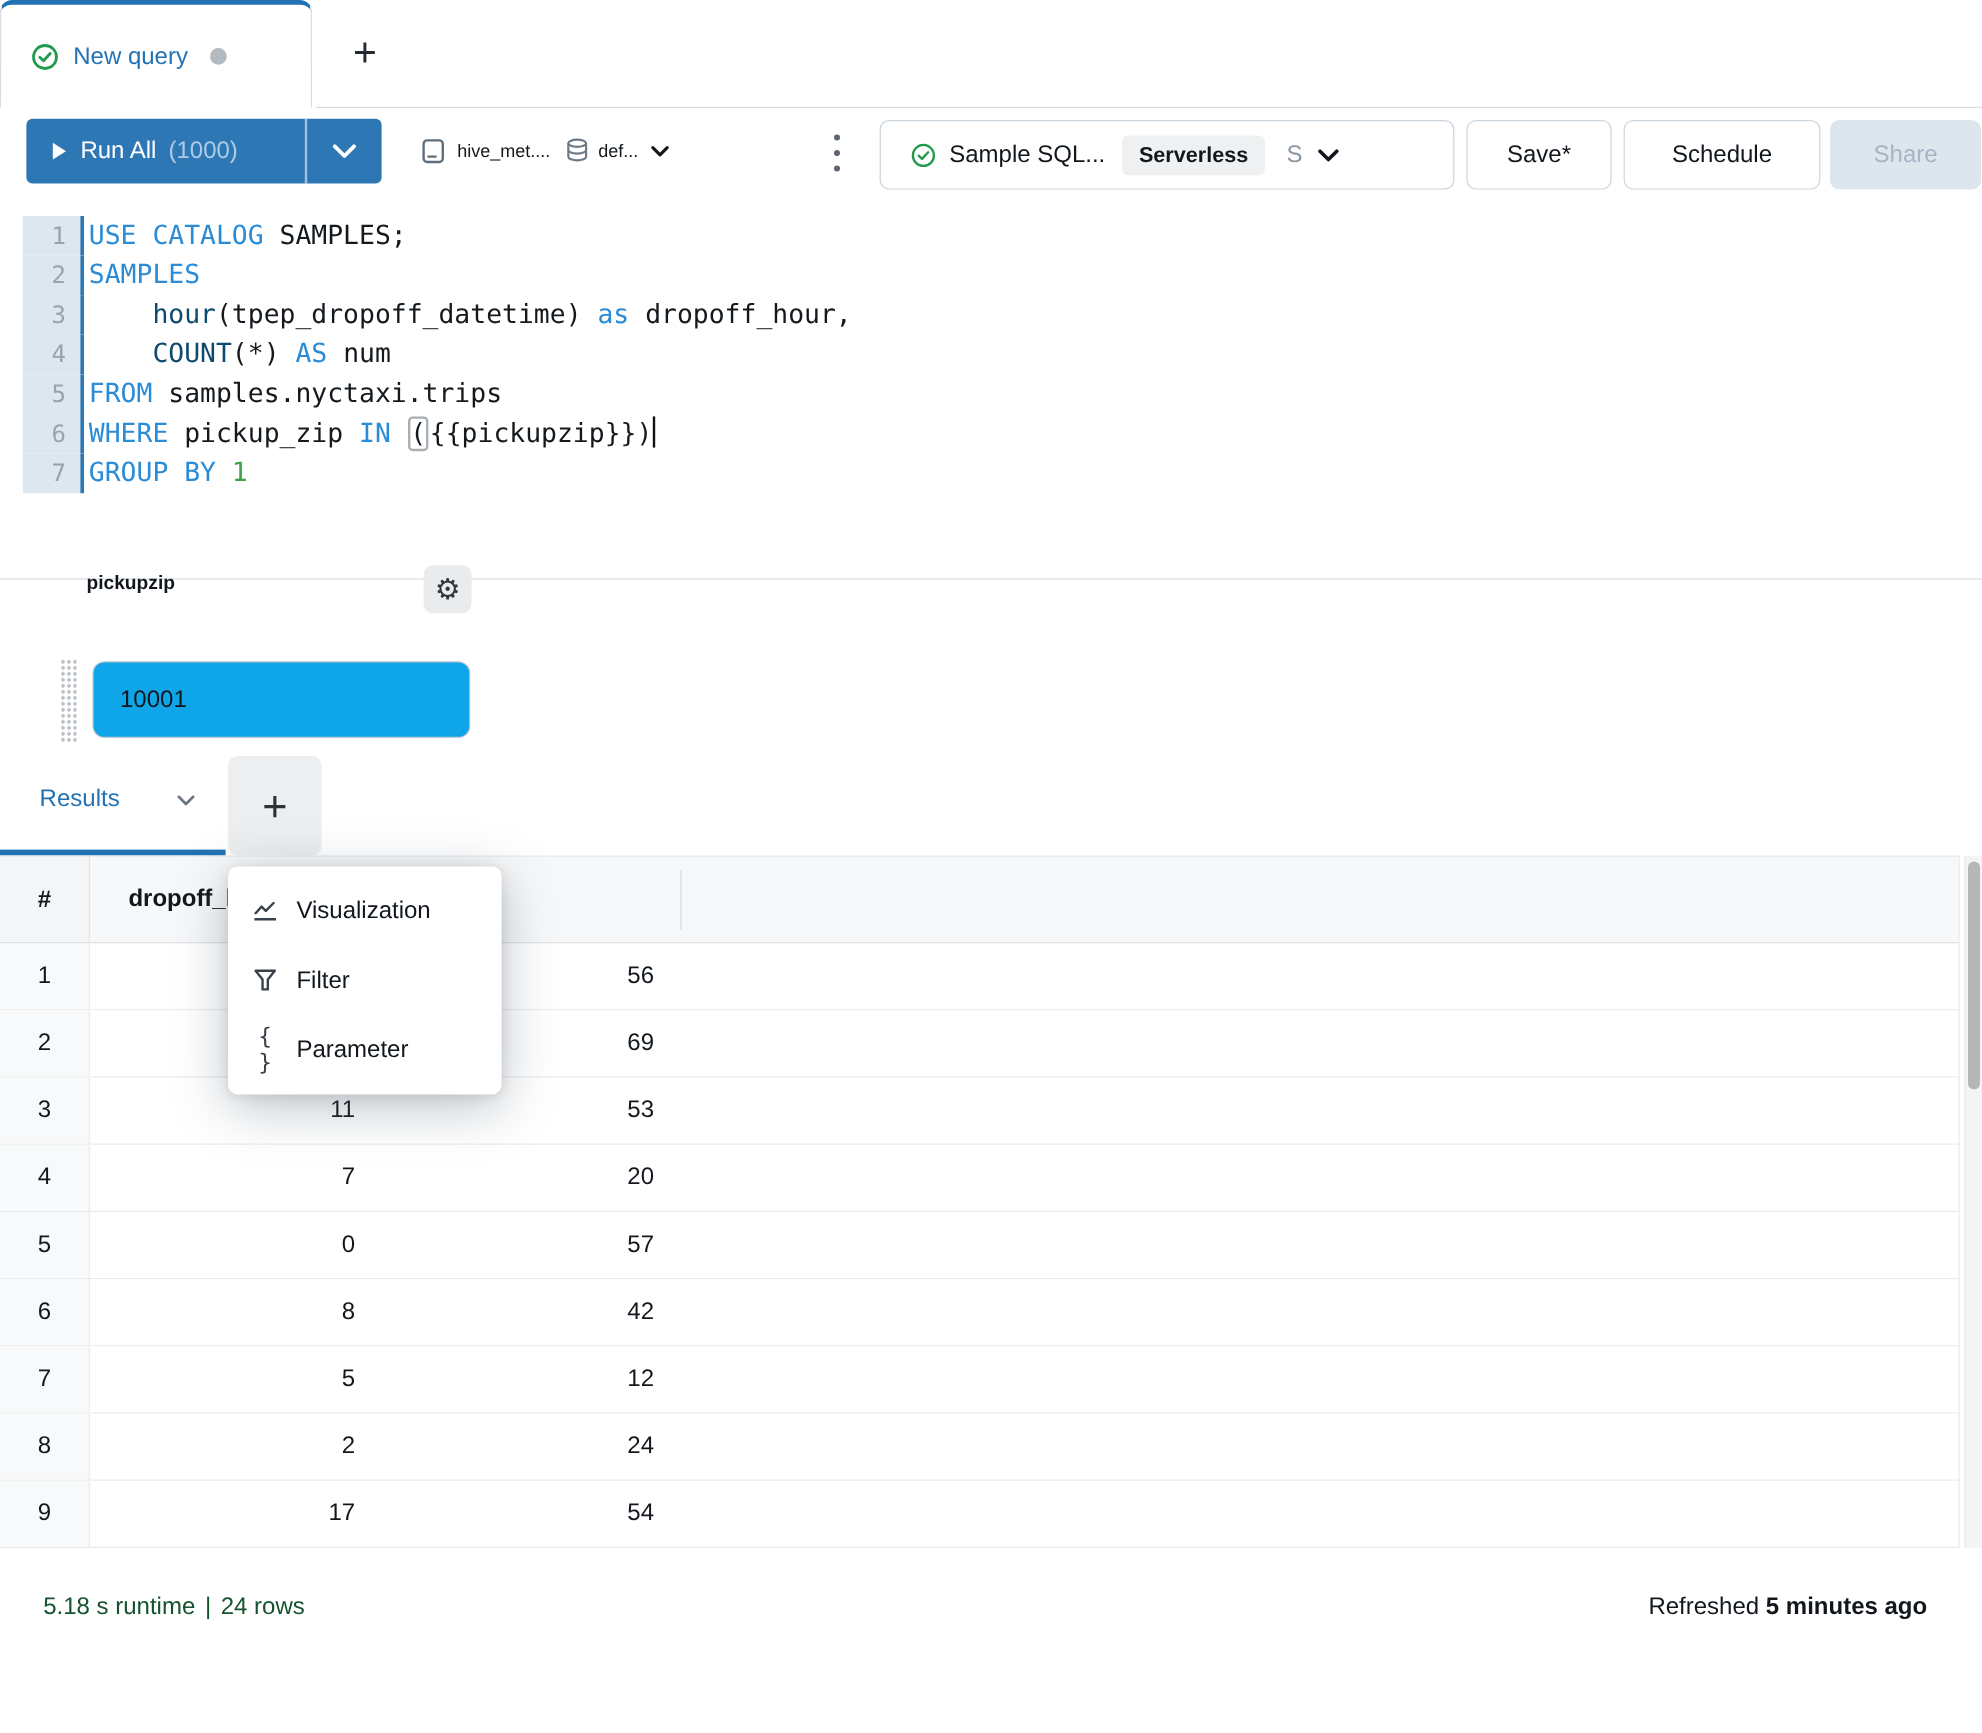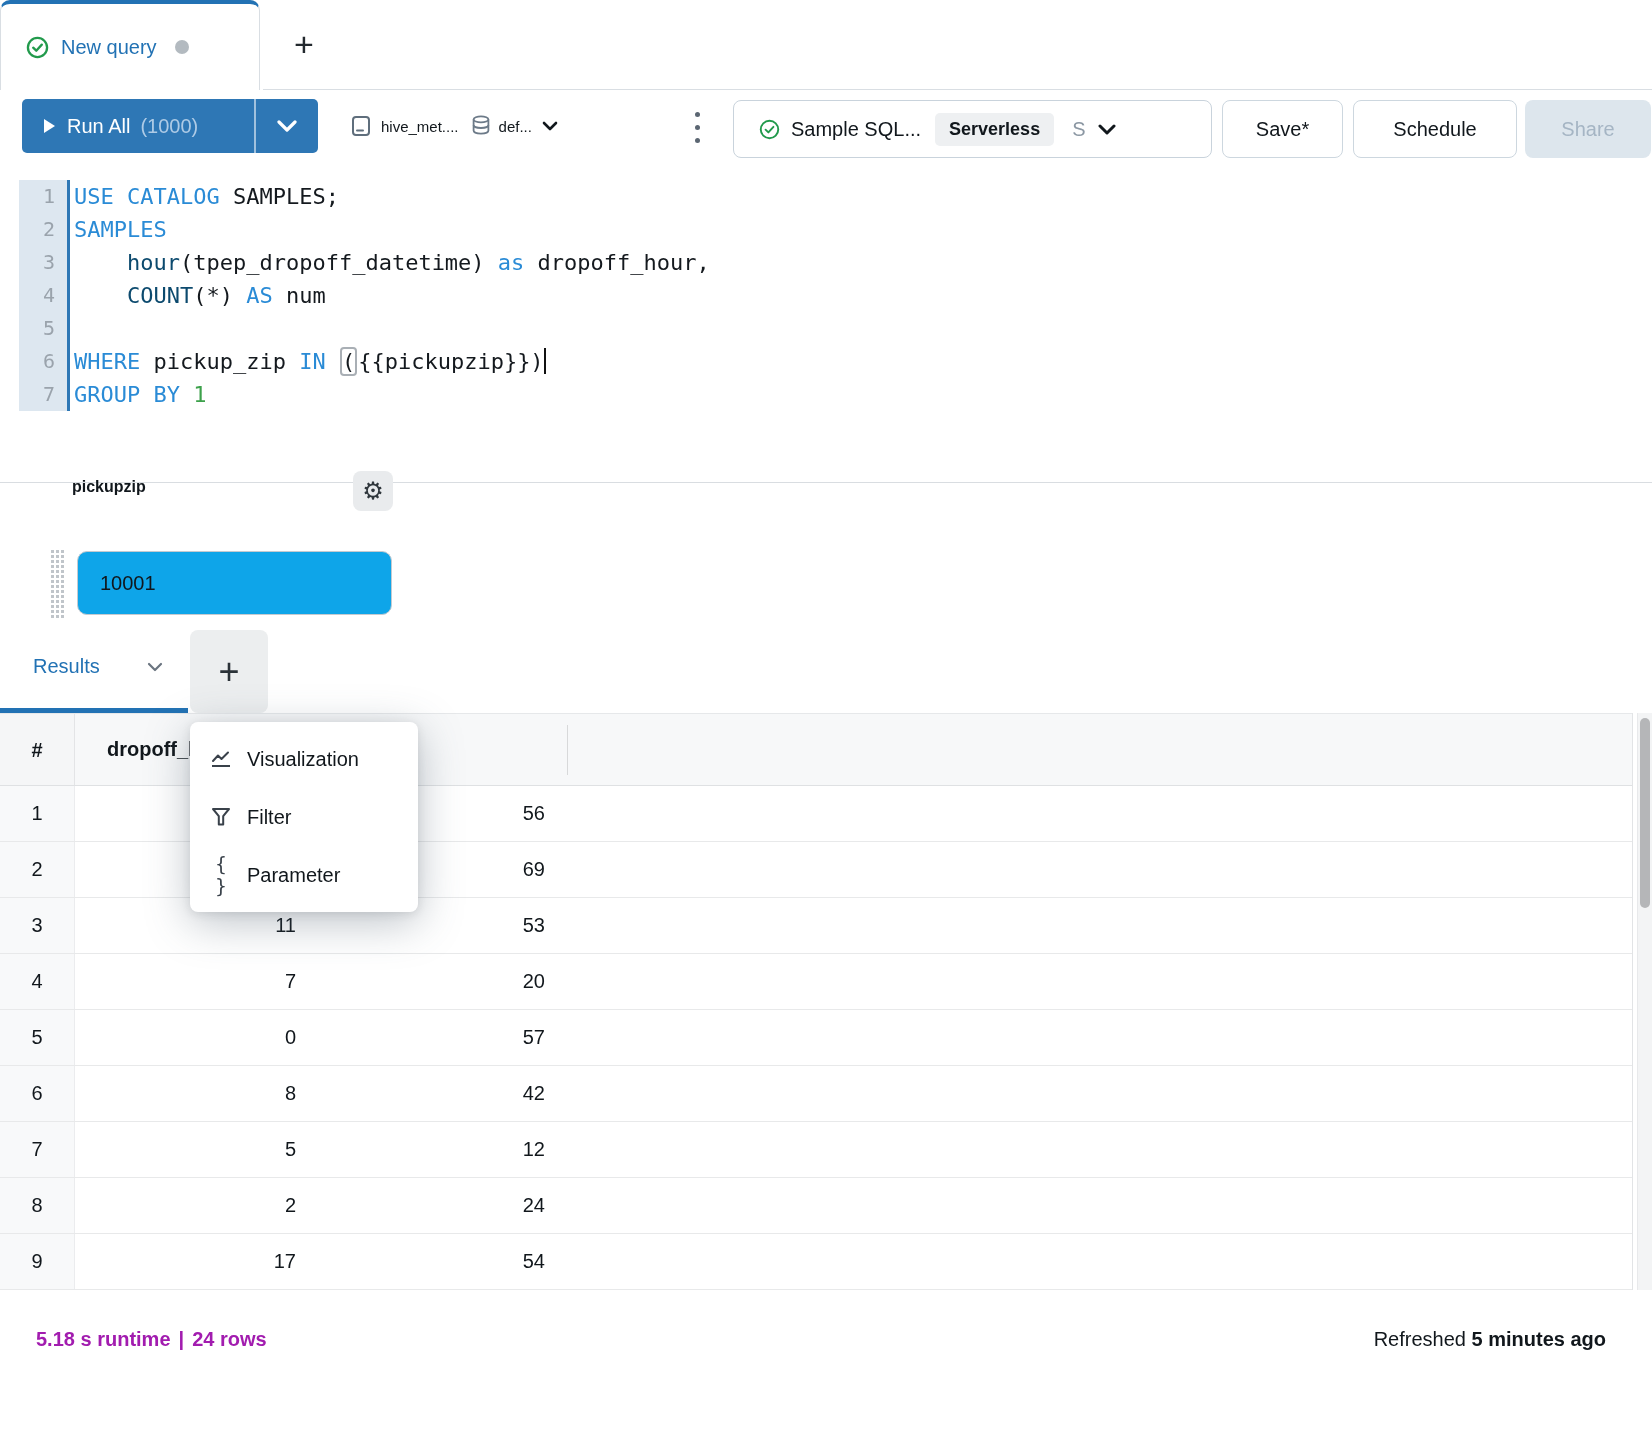--- a/index.html
+++ b/index.html
@@ -113,21 +113,21 @@
     box-shadow:0 10px 44px rgba(80,95,110,.38), 0 2px 10px rgba(0,0,0,.10);z-index:5;}
   .popup-item{height:58px;display:flex;align-items:center;padding-left:18px;font-size:20px;color:#11171c;text-align:center;}
   .popup-icon{width:26px;display:flex;justify-content:center;margin-right:13px;color:#39414a;}
   .popup-icon .braces{font-family:"DejaVu Sans Mono",monospace;font-size:19px;color:#39414a;}
 
   
   .sb-track{left:1637px;top:713px;width:15px;height:577px;background:#f3f4f5;border-left:1px solid #e8e9eb;box-sizing:border-box;}
   .sb-thumb{left:1640px;top:718px;width:10px;height:190px;background:#b5b6b8;border-radius:5px;}
 
   
-  .footer-left{left:36px;top:1328px;font-size:20px;font-weight:700;color:#a21caf;}
+  .footer-left{left:36px;top:1328px;font-size:20px;font-weight:400;color:#14532d;}
   .footer-sep{padding:0 8px;}
   .footer-right{right:46px;top:1328px;font-size:20px;color:#11171c;}
   .footer-right b{font-weight:700;}
 </style>
 </head>
 <body>
 
 <div class="screen">
 
   <div class="abs tabbar">
@@ -217,20 +217,21 @@
       <div class="ed-line">
         <div class="gut">3</div>
         <div class="code"><span class="tok-pl">    </span><span class="tok-fn">hour</span><span class="tok-pl">(tpep_dropoff_datetime) </span><span class="tok-kw">as</span><span class="tok-pl"> dropoff_hour,</span></div>
       </div>
       <div class="ed-line">
         <div class="gut">4</div>
         <div class="code"><span class="tok-pl">    </span><span class="tok-fn">COUNT</span><span class="tok-pl">(*) </span><span class="tok-kw">AS</span><span class="tok-pl"> num</span></div>
       </div>
       <div class="ed-line">
         <div class="gut">5</div>
+        <div class="code"><span class="tok-kw">FROM</span><span class="tok-pl"> samples.nyctaxi.trips</span></div>
       </div>
       <div class="ed-line">
         <div class="gut">6</div>
         <div class="code"><span class="tok-kw">WHERE</span><span class="tok-pl"> pickup_zip </span><span class="tok-kw">IN</span><span class="tok-pl"> </span><span class="tok-br">(</span><span class="tok-pl">{{pickupzip}})</span><span class="cursor"></span></div>
       </div>
       <div class="ed-line">
         <div class="gut">7</div>
         <div class="code"><span class="tok-kw">GROUP BY</span><span class="tok-pl"> </span><span class="tok-num">1</span></div>
       </div>
     </div>

